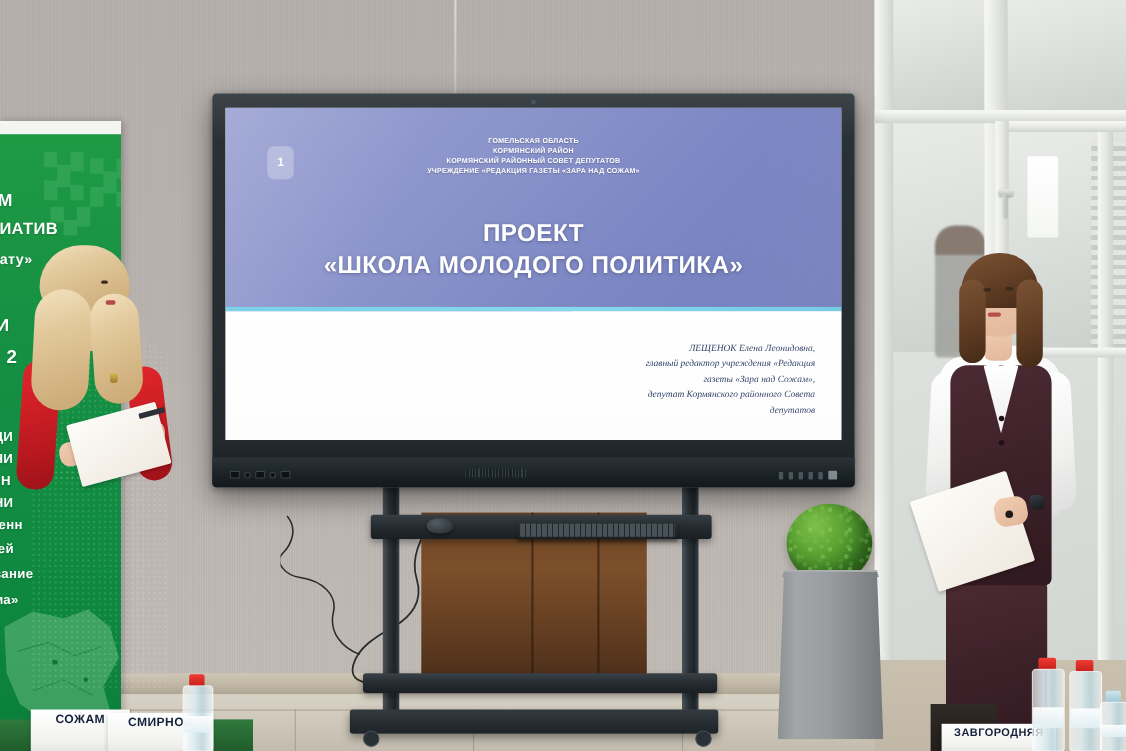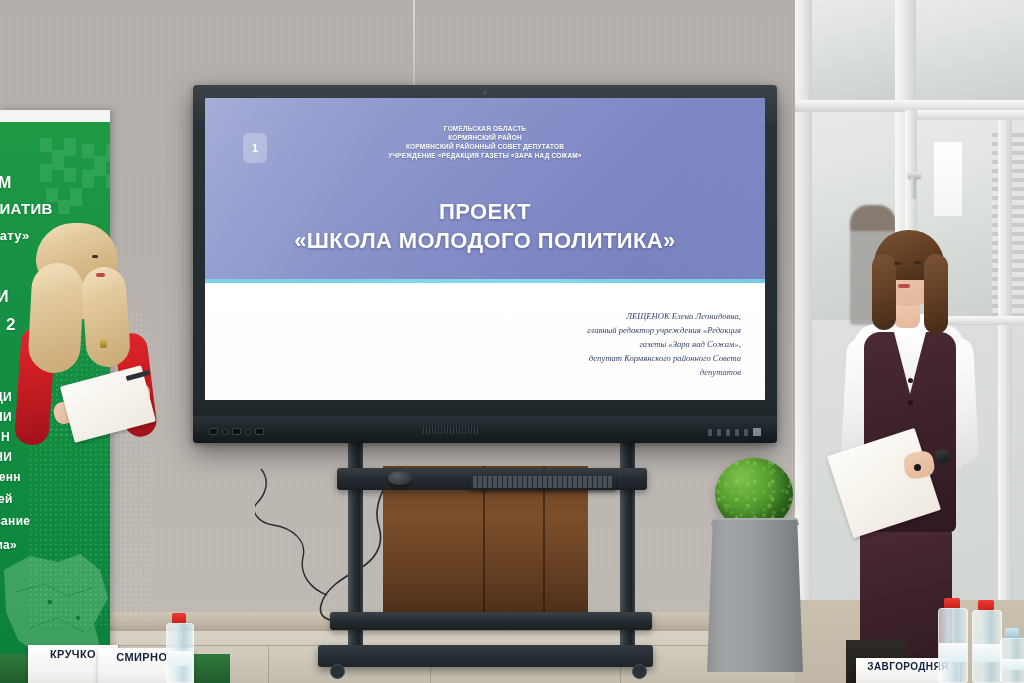--- a/index.html
+++ b/index.html
@@ -419,21 +419,21 @@
     <div class="hair-brown" style="position:absolute;left:40px;top:26px;width:24px;height:76px;border-radius:12px;"></div>
     <div class="hair-brown" style="position:absolute;left:92px;top:26px;width:24px;height:80px;border-radius:12px;"></div>
 
     <div style="position:absolute;left:62px;top:34px;width:7px;height:3px;background:#3a2a1e;border-radius:2px;"></div>
     <div style="position:absolute;left:82px;top:33px;width:7px;height:3px;background:#3a2a1e;border-radius:2px;"></div>
     <div style="position:absolute;left:66px;top:56px;width:12px;height:4px;background:#b94e4a;border-radius:3px;"></div>
   </div>
 
   <div class="table-green" style="left:0;top:654px;width:230px;height:29px;"></div>
   <div class="placard" style="left:28px;top:645px;width:90px;height:38px;">
-    <span>КРУЧКО</span>
+    <span>СОЖАМ</span>
   </div>
   <div class="placard" style="left:98px;top:648px;width:96px;height:35px;">
     <span>СМИРНОВ</span>
   </div>
   <div class="bottle" style="left:166px;top:613px;width:26px;height:70px;">
     <div class="bottle-cap"></div>
     <div class="bottle-body">
       <div class="bottle-label"></div>
     </div>
   </div>

